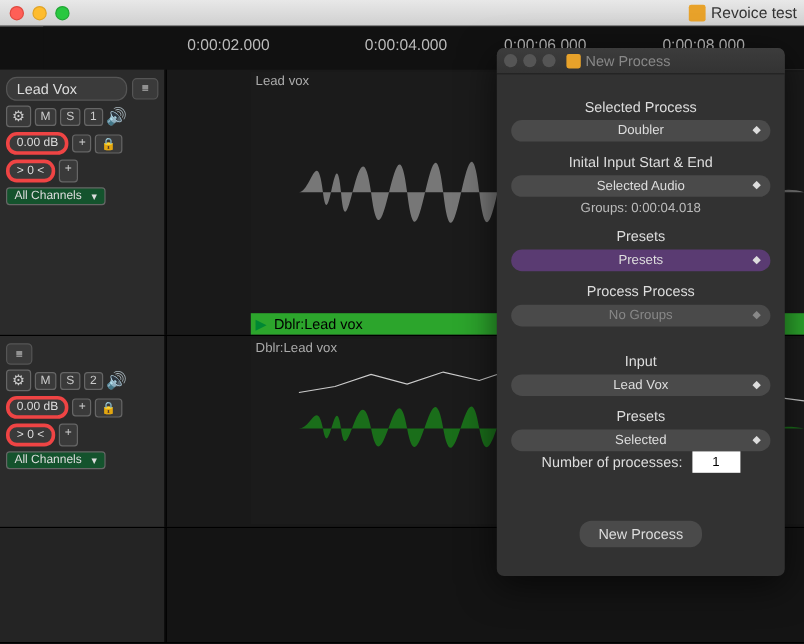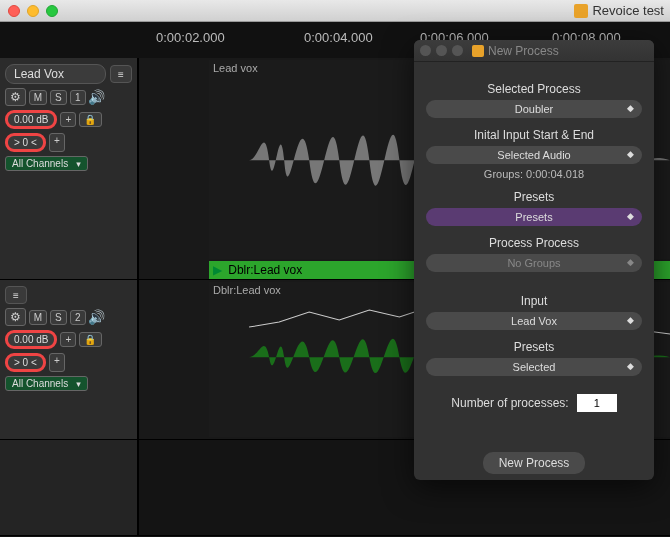--- a/index.html
+++ b/index.html
@@ -49,21 +49,21 @@
 .dialog-titlebar { height: 22px; background: linear-gradient(#3c3c3c,#333); display: flex; align-items: center; padding: 0 6px; border-bottom: 1px solid #222; }
 .d-dot { width: 11px; height: 11px; border-radius: 50%; background: #555; margin-right: 5px; }
 .dialog-title { font-size: 12px; color: #888; margin-left: 4px; display: flex; align-items: center; gap: 4px; }
 .d-logo { width: 12px; height: 12px; background: #e8a22a; border-radius: 2px; }
 .dialog-body { padding: 10px 12px; font-size: 12px; color: #ddd; text-align: center; }
 .section-label { margin-top: 10px; margin-bottom: 4px; font-size: 12px; color: #ddd; }
 .pill { background: #4a4a4a; border-radius: 10px; padding: 3px 8px; font-size: 11px; color: #ddd; position: relative; display: flex; justify-content: center; }
 .pill.purple { background: #5a3b72; }
 .pill .chev { position: absolute; right: 8px; font-size: 9px; }
 .subtext { font-size: 11px; color: #bbb; margin-top: 4px; }
-.nproc-row { display: flex; align-items: center; gap: 8px; margin-top: 18px; justify-content: center; }
+.nproc-row { display: flex; align-items: center; gap: 8px; justify-content: center; }
 .nproc-in { width: 40px; height: 18px; background: #fff; color: #000; border: none; font-size: 11px; text-align: center; }
 .newproc-btn { margin-top: 40px; background: #4a4a4a; border-radius: 10px; padding: 4px 16px; font-size: 12px; display: inline-block; }
 .inser { position: absolute; top: 58px; right: 0; background: #333; color: #ddd; font-size: 10px; padding: 2px 4px; border: 1px solid #555; }
 
 
 .wf-gray { fill: #777; }
 .wf-green { fill: #1a6e1a; }
 .wf-line { stroke: #ccc; stroke-width: 1; fill: none; }
 </style>
 </head>

